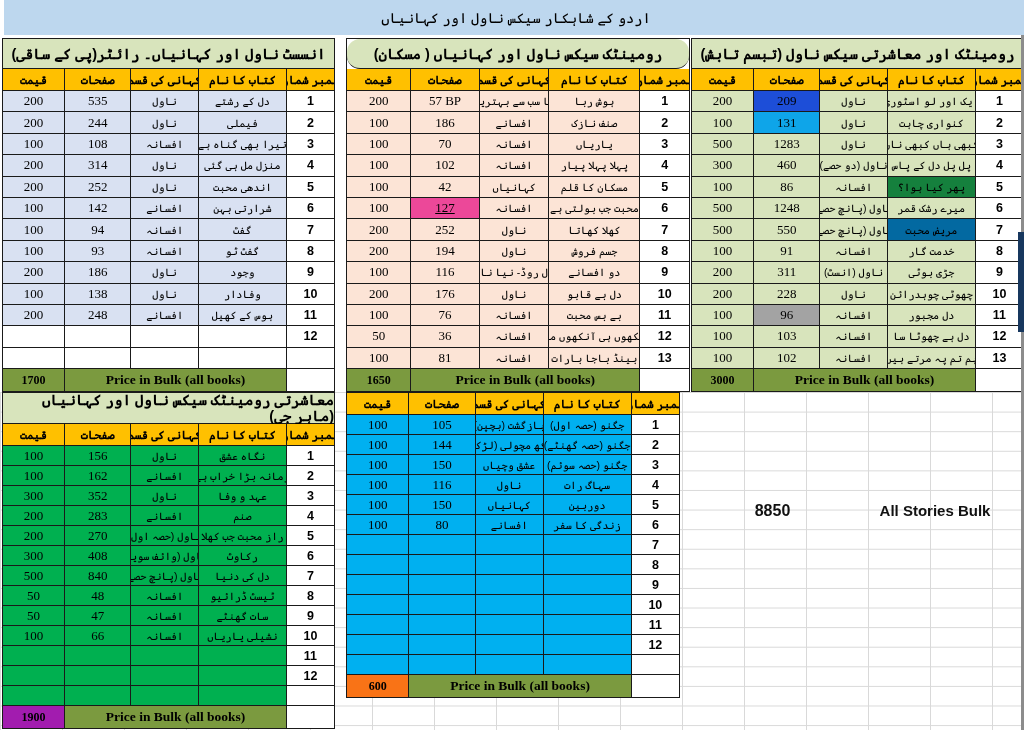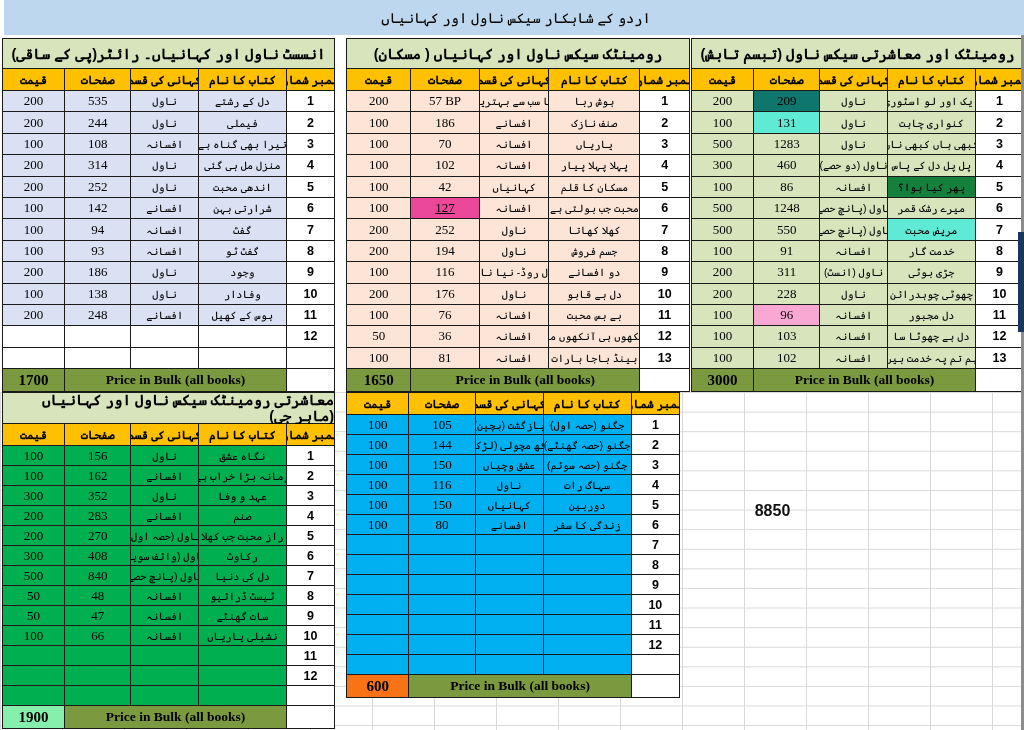--- a/index.html
+++ b/index.html
@@ -23,21 +23,21 @@
   .c-price{flex:0 0 18.8%;}
   .c-pages{flex:0 0 20.0%;}
   .c-type{flex:0 0 20.4%;}
   .c-name{flex:0 0 26.6%;}
   .c-no{flex:0 0 14.2%;}
   .c-bulklabel{flex:0 0 67.0%;}
   .hdr .cell{font-weight:bold;font-size:11.5px;}
   .num{font-family:"Liberation Serif",serif;font-size:13px;}
   .urdu{font-size:10.5px;}
   .rowno{font-weight:bold;font-size:12.5px;background:#fff;}
-  .bulk .num{font-weight:bold;font-size:15px;}
+  .bulk .num{font-weight:bold;font-size:12px;}
   .bulk .blabel{font-family:"Liberation Serif",serif;font-weight:bold;font-size:13.5px;}
   #summary-amount{position:absolute;left:730px;top:497px;width:85px;height:28px;z-index:2;
                   display:flex;align-items:center;justify-content:center;
                   font-weight:bold;font-size:16px;color:#111;}
   #summary-label{position:absolute;left:855px;top:493px;width:160px;height:34px;z-index:2;
                  display:flex;align-items:center;justify-content:center;
                  font-weight:bold;font-size:15px;color:#111;}
   #edge-line{position:absolute;left:1021px;top:35px;width:3px;height:695px;background:#8c8c8c;z-index:3;}
   #edge-strip{position:absolute;left:1018px;top:232px;width:6px;height:100px;background:#17375e;z-index:4;}
 </style>
@@ -148,21 +148,21 @@
           <div class="cell c-name urdu" dir="rtl" style="background: rgb(255, 255, 255);"></div>
           <div class="cell c-no rowno"></div>
         </div>
         <div class="row bulk" style="height: 22px;">
           <div class="cell c-price num" style="background: rgb(123, 154, 63);">1700</div>
           <div class="cell c-bulklabel blabel" style="background: rgb(123, 154, 63);">Price in Bulk (all books)</div>
           <div class="cell c-no" style="background: rgb(255, 255, 255);"></div>
         </div>
       </div>
       <div class="tbl" style="left: 346px; top: 38px; width: 344px;">
-        <div class="sec" dir="rtl" style="height: 30px; background: rgb(216, 228, 188);">رومینٹک سیکس ناول اور کہانیاں ( مسکان)</div>
+        <div class="sec" dir="rtl" style="height: 30px; background: rgb(216, 228, 188); border-radius: 13px;">رومینٹک سیکس ناول اور کہانیاں ( مسکان)</div>
         <div class="row hdr" style="height: 22px;">
           <div class="cell c-price urdu" dir="rtl" style="background: rgb(255, 192, 0);">قیمت</div>
           <div class="cell c-pages urdu" dir="rtl" style="background: rgb(255, 192, 0);">صفحات</div>
           <div class="cell c-type urdu" dir="rtl" style="background: rgb(255, 192, 0);">کہانی کی قسم</div>
           <div class="cell c-name urdu" dir="rtl" style="background: rgb(255, 192, 0);">کتاب کا نام</div>
           <div class="cell c-no urdu" dir="rtl" style="background: rgb(255, 192, 0);">نمبر شمار</div>
         </div>
         <div class="row" style="height: 21.4px;">
           <div class="cell c-price num" style="background: rgb(252, 228, 214);">200</div>
           <div class="cell c-pages num" style="background: rgb(252, 228, 214);">57 BP</div>
@@ -264,28 +264,28 @@
         <div class="sec" dir="rtl" style="height: 30px; background: rgb(216, 228, 188);">رومینٹک اور معاشرتی سیکس ناول (تبسم تابش)</div>
         <div class="row hdr" style="height: 22px;">
           <div class="cell c-price urdu" dir="rtl" style="background: rgb(255, 192, 0);">قیمت</div>
           <div class="cell c-pages urdu" dir="rtl" style="background: rgb(255, 192, 0);">صفحات</div>
           <div class="cell c-type urdu" dir="rtl" style="background: rgb(255, 192, 0);">کہانی کی قسم</div>
           <div class="cell c-name urdu" dir="rtl" style="background: rgb(255, 192, 0);">کتاب کا نام</div>
           <div class="cell c-no urdu" dir="rtl" style="background: rgb(255, 192, 0);">نمبر شمار</div>
         </div>
         <div class="row" style="height: 21.4px;">
           <div class="cell c-price num" style="background: rgb(216, 228, 188);">200</div>
-          <div class="cell c-pages num" style="background: #0f766e;">209</div>
+          <div class="cell c-pages num" style="background: #1d4ed8;">209</div>
           <div class="cell c-type urdu" dir="rtl" style="background: rgb(216, 228, 188);">ناول</div>
           <div class="cell c-name urdu" dir="rtl" style="background: rgb(216, 228, 188);">ایک اور لو اسٹوری</div>
           <div class="cell c-no rowno">1</div>
         </div>
         <div class="row" style="height: 21.4px;">
           <div class="cell c-price num" style="background: rgb(216, 228, 188);">100</div>
-          <div class="cell c-pages num" style="background: #5eead4;">131</div>
+          <div class="cell c-pages num" style="background: #0ea5e9;">131</div>
           <div class="cell c-type urdu" dir="rtl" style="background: rgb(216, 228, 188);">ناول</div>
           <div class="cell c-name urdu" dir="rtl" style="background: rgb(216, 228, 188);">کنواری چاہت</div>
           <div class="cell c-no rowno">2</div>
         </div>
         <div class="row" style="height: 21.4px;">
           <div class="cell c-price num" style="background: rgb(216, 228, 188);">500</div>
           <div class="cell c-pages num" style="background: rgb(216, 228, 188);">1283</div>
           <div class="cell c-type urdu" dir="rtl" style="background: rgb(216, 228, 188);">ناول</div>
           <div class="cell c-name urdu" dir="rtl" style="background: rgb(216, 228, 188);">کبھی ہاں کبھی ناں</div>
           <div class="cell c-no rowno">3</div>
@@ -308,21 +308,21 @@
           <div class="cell c-price num" style="background: rgb(216, 228, 188);">500</div>
           <div class="cell c-pages num" style="background: rgb(216, 228, 188);">1248</div>
           <div class="cell c-type urdu" dir="rtl" style="background: rgb(216, 228, 188);">ناول (پانچ حصے)</div>
           <div class="cell c-name urdu" dir="rtl" style="background: rgb(216, 228, 188);">میرے رشک قمر</div>
           <div class="cell c-no rowno">6</div>
         </div>
         <div class="row" style="height: 21.4px;">
           <div class="cell c-price num" style="background: rgb(216, 228, 188);">500</div>
           <div class="cell c-pages num" style="background: rgb(216, 228, 188);">550</div>
           <div class="cell c-type urdu" dir="rtl" style="background: rgb(216, 228, 188);">ناول (پانچ حصے)</div>
-          <div class="cell c-name urdu" dir="rtl" style="background: #5eead4;">مریض محبت</div>
+          <div class="cell c-name urdu" dir="rtl" style="background: #0369a1;">مریض محبت</div>
           <div class="cell c-no rowno">7</div>
         </div>
         <div class="row" style="height: 21.4px;">
           <div class="cell c-price num" style="background: rgb(216, 228, 188);">100</div>
           <div class="cell c-pages num" style="background: rgb(216, 228, 188);">91</div>
           <div class="cell c-type urdu" dir="rtl" style="background: rgb(216, 228, 188);">افسانہ</div>
           <div class="cell c-name urdu" dir="rtl" style="background: rgb(216, 228, 188);">خدمت گار</div>
           <div class="cell c-no rowno">8</div>
         </div>
         <div class="row" style="height: 21.4px;">
@@ -334,37 +334,37 @@
         </div>
         <div class="row" style="height: 21.4px;">
           <div class="cell c-price num" style="background: rgb(216, 228, 188);">200</div>
           <div class="cell c-pages num" style="background: rgb(216, 228, 188);">228</div>
           <div class="cell c-type urdu" dir="rtl" style="background: rgb(216, 228, 188);">ناول</div>
           <div class="cell c-name urdu" dir="rtl" style="background: rgb(216, 228, 188);">چھوٹی چوہدرائن</div>
           <div class="cell c-no rowno">10</div>
         </div>
         <div class="row" style="height: 21.4px;">
           <div class="cell c-price num" style="background: rgb(216, 228, 188);">100</div>
-          <div class="cell c-pages num" style="background: #f9a8d4;">96</div>
+          <div class="cell c-pages num" style="background: #a3a3a3;">96</div>
           <div class="cell c-type urdu" dir="rtl" style="background: rgb(216, 228, 188);">افسانہ</div>
           <div class="cell c-name urdu" dir="rtl" style="background: rgb(216, 228, 188);">دل مجبور</div>
           <div class="cell c-no rowno">11</div>
         </div>
         <div class="row" style="height: 21.4px;">
           <div class="cell c-price num" style="background: rgb(216, 228, 188);">100</div>
           <div class="cell c-pages num" style="background: rgb(216, 228, 188);">103</div>
           <div class="cell c-type urdu" dir="rtl" style="background: rgb(216, 228, 188);">افسانہ</div>
           <div class="cell c-name urdu" dir="rtl" style="background: rgb(216, 228, 188);">دل ہے چھوٹا سا</div>
           <div class="cell c-no rowno">12</div>
         </div>
         <div class="row" style="height: 21.4px;">
           <div class="cell c-price num" style="background: rgb(216, 228, 188);">100</div>
           <div class="cell c-pages num" style="background: rgb(216, 228, 188);">102</div>
           <div class="cell c-type urdu" dir="rtl" style="background: rgb(216, 228, 188);">افسانہ</div>
-          <div class="cell c-name urdu" dir="rtl" style="background: rgb(216, 228, 188);">ہم تم پہ خدمت ہیں</div>
+          <div class="cell c-name urdu" dir="rtl" style="background: rgb(216, 228, 188);">ہم تم پہ مرتے ہیں</div>
           <div class="cell c-no rowno">13</div>
         </div>
         <div class="row bulk" style="height: 22px;">
           <div class="cell c-price num" style="background: rgb(123, 154, 63);">3000</div>
           <div class="cell c-bulklabel blabel" style="background: rgb(123, 154, 63);">Price in Bulk (all books)</div>
           <div class="cell c-no" style="background: rgb(255, 255, 255);"></div>
         </div>
       </div>
       <div class="tbl" style="left: 2px; top: 392px; width: 333px;">
         <div class="sec" dir="rtl" style="height: 31px; background: rgb(216, 228, 188);">معاشرتی رومینٹک سیکس ناول اور کہانیاں (ماہر جی)</div>
@@ -460,21 +460,21 @@
           <div class="cell c-no rowno">12</div>
         </div>
         <div class="row" style="height: 20px;">
           <div class="cell c-price num" style="background: rgb(0, 176, 80);"></div>
           <div class="cell c-pages num" style="background: rgb(0, 176, 80);"></div>
           <div class="cell c-type urdu" dir="rtl" style="background: rgb(0, 176, 80);"></div>
           <div class="cell c-name urdu" dir="rtl" style="background: rgb(0, 176, 80);"></div>
           <div class="cell c-no rowno"></div>
         </div>
         <div class="row bulk" style="height: 22px;">
-          <div class="cell c-price num" style="background: #86efac;">1900</div>
+          <div class="cell c-price num" style="background: #a21caf;">1900</div>
           <div class="cell c-bulklabel blabel" style="background: rgb(123, 154, 63);">Price in Bulk (all books)</div>
           <div class="cell c-no" style="background: rgb(255, 255, 255);"></div>
         </div>
       </div>
       <div class="tbl" style="left: 346px; top: 392px; width: 334px;">
         <div class="row hdr" style="height: 22px;">
           <div class="cell c-price urdu" dir="rtl" style="background: rgb(255, 192, 0);">قیمت</div>
           <div class="cell c-pages urdu" dir="rtl" style="background: rgb(255, 192, 0);">صفحات</div>
           <div class="cell c-type urdu" dir="rtl" style="background: rgb(255, 192, 0);">کہانی کی قسم</div>
           <div class="cell c-name urdu" dir="rtl" style="background: rgb(255, 192, 0);">کتاب کا نام</div>
@@ -572,15 +572,16 @@
           <div class="cell c-no rowno"></div>
         </div>
         <div class="row bulk" style="height: 22px;">
           <div class="cell c-price num" style="background: #f97316;">600</div>
           <div class="cell c-bulklabel blabel" style="background: rgb(123, 154, 63);">Price in Bulk (all books)</div>
           <div class="cell c-no" style="background: rgb(255, 255, 255);"></div>
         </div>
       </div>
     </div>
   <div id="summary-amount">8850</div>
+  <div id="summary-label">All Stories Bulk</div>
   <div id="edge-line"></div>
   <div id="edge-strip" style="background: rgb(23, 55, 94);"></div>
 </div>
 
 </body></html>

